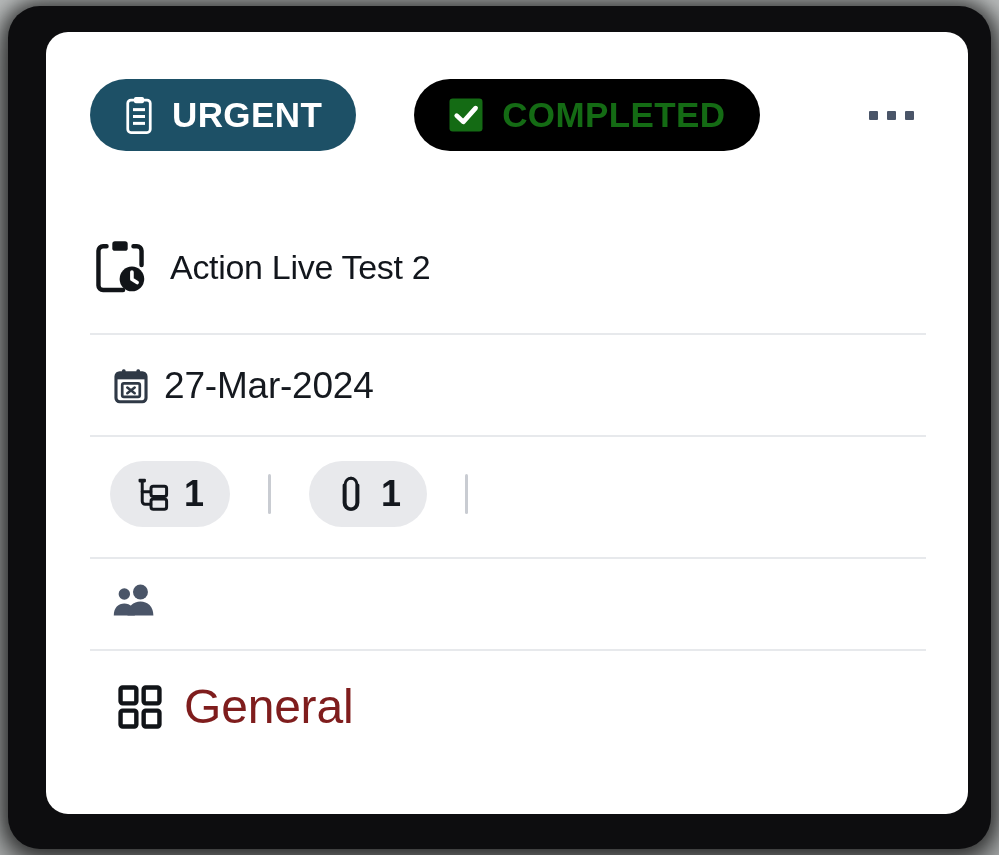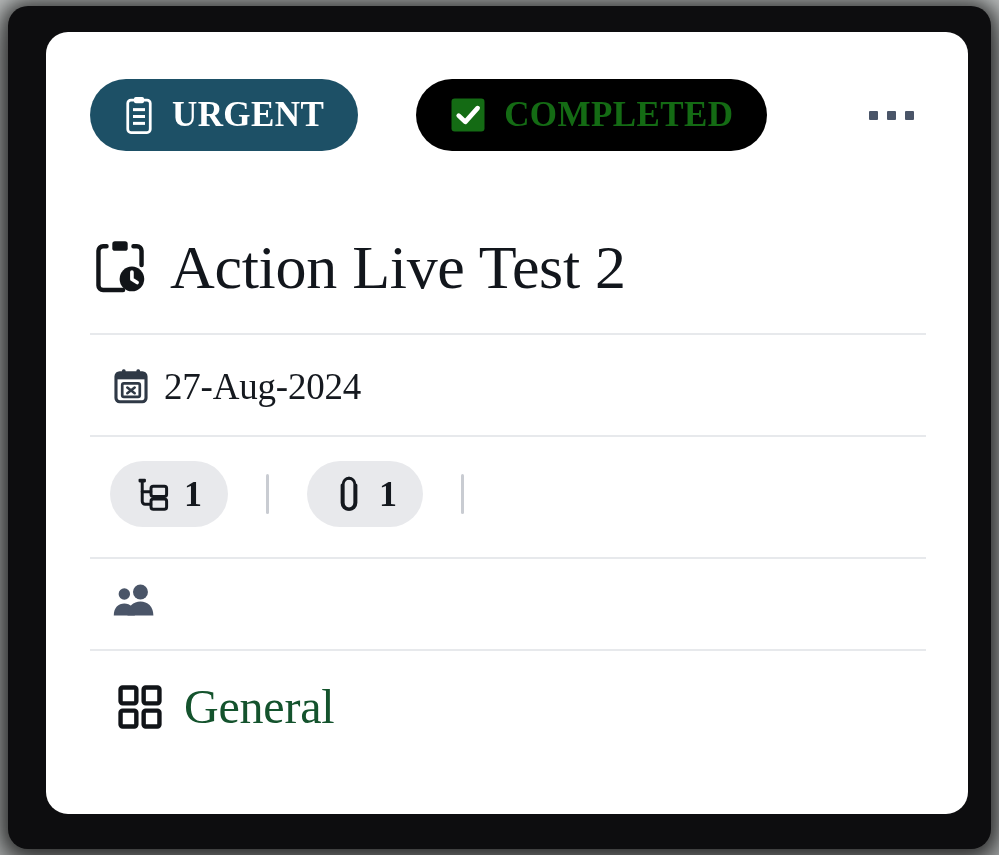--- a/index.html
+++ b/index.html
@@ -17,26 +17,25 @@
     -webkit-font-smoothing: antialiased;
   }
 
   
   .frame {
     position: absolute;
     left: 8px;
     top: 6px;
     width: 983px;
     height: 843px;
-    border-radius: 20px;
+    border-radius: 32px;
     background: #0d0d0f;
     box-shadow:
       0 0 18px 6px rgba(0,0,0,0.55),
       0 16px 34px 10px rgba(0,0,0,0.45);
-    font-family: Liberation Serif, serif;
   }
 
   
   .card {
     position: absolute;
     left: 38px;
     top: 26px;
     width: 922px;
     height: 782px;
     background: #ffffff;
@@ -115,21 +114,21 @@
   }
   .title-icon {
     flex: 0 0 auto;
     display: flex;
     align-items: center;
     justify-content: center;
     width: 56px;
     margin-right: 22px;
   }
   .title-text {
-    font-size: 62px;
+    font-size: 34px;
     font-weight: 400;
     color: #12161c;
     letter-spacing: -0.3px;
     line-height: 1;
     white-space: nowrap;
   }
 
   
   .divider {
     position: absolute;
@@ -224,21 +223,21 @@
   }
   .category-icon {
     display: flex;
     align-items: center;
     justify-content: center;
     margin-right: 22px;
   }
   .category-text {
     font-size: 48px;
     font-weight: 400;
-    color: #14532d;
+    color: #7f1d1d;
     letter-spacing: -0.2px;
     line-height: 1;
     white-space: nowrap;
   }
 </style>
 </head>
 <body>
 
 <div class="frame">
   <div class="card">
@@ -294,21 +293,21 @@
       <span class="date-icon">
         <svg width="34" height="36" viewBox="0 0 24 25" aria-hidden="true">
           <rect x="1.4" y="3.2" width="21.2" height="20.4" rx="2.6" fill="none" stroke="#2f3946" stroke-width="2.2"></rect>
           <rect x="1.4" y="3.2" width="21.2" height="4.6" fill="#2f3946"></rect>
           <rect x="5.6" y="0.6" width="2.6" height="4.4" rx="1.1" fill="#2f3946"></rect>
           <rect x="15.8" y="0.6" width="2.6" height="4.4" rx="1.1" fill="#2f3946"></rect>
           <rect x="5.8" y="10.6" width="12.4" height="9.6" rx="1.2" fill="none" stroke="#2f3946" stroke-width="1.9"></rect>
           <path d="M9.4 13.6 L14.6 17.6 M14.6 13.6 L9.4 17.6" stroke="#2f3946" stroke-width="1.8" stroke-linecap="round"></path>
         </svg>
       </span>
-      <span class="date-text">27-Aug-2024</span>
+      <span class="date-text">27-Mar-2024</span>
     </div>
 
     <div class="divider d2"></div>
 
     <div class="stats-row">
 
       <div class="chip">
         <span class="chip-icon">
           <svg width="34" height="34" viewBox="0 0 24 24" aria-hidden="true">
             <path d="M4.4 2.4 V17.2 A2 2 0 0 0 6.4 19.2 H10.4" fill="none" stroke="#14181e" stroke-width="2.1" stroke-linecap="round"></path>

